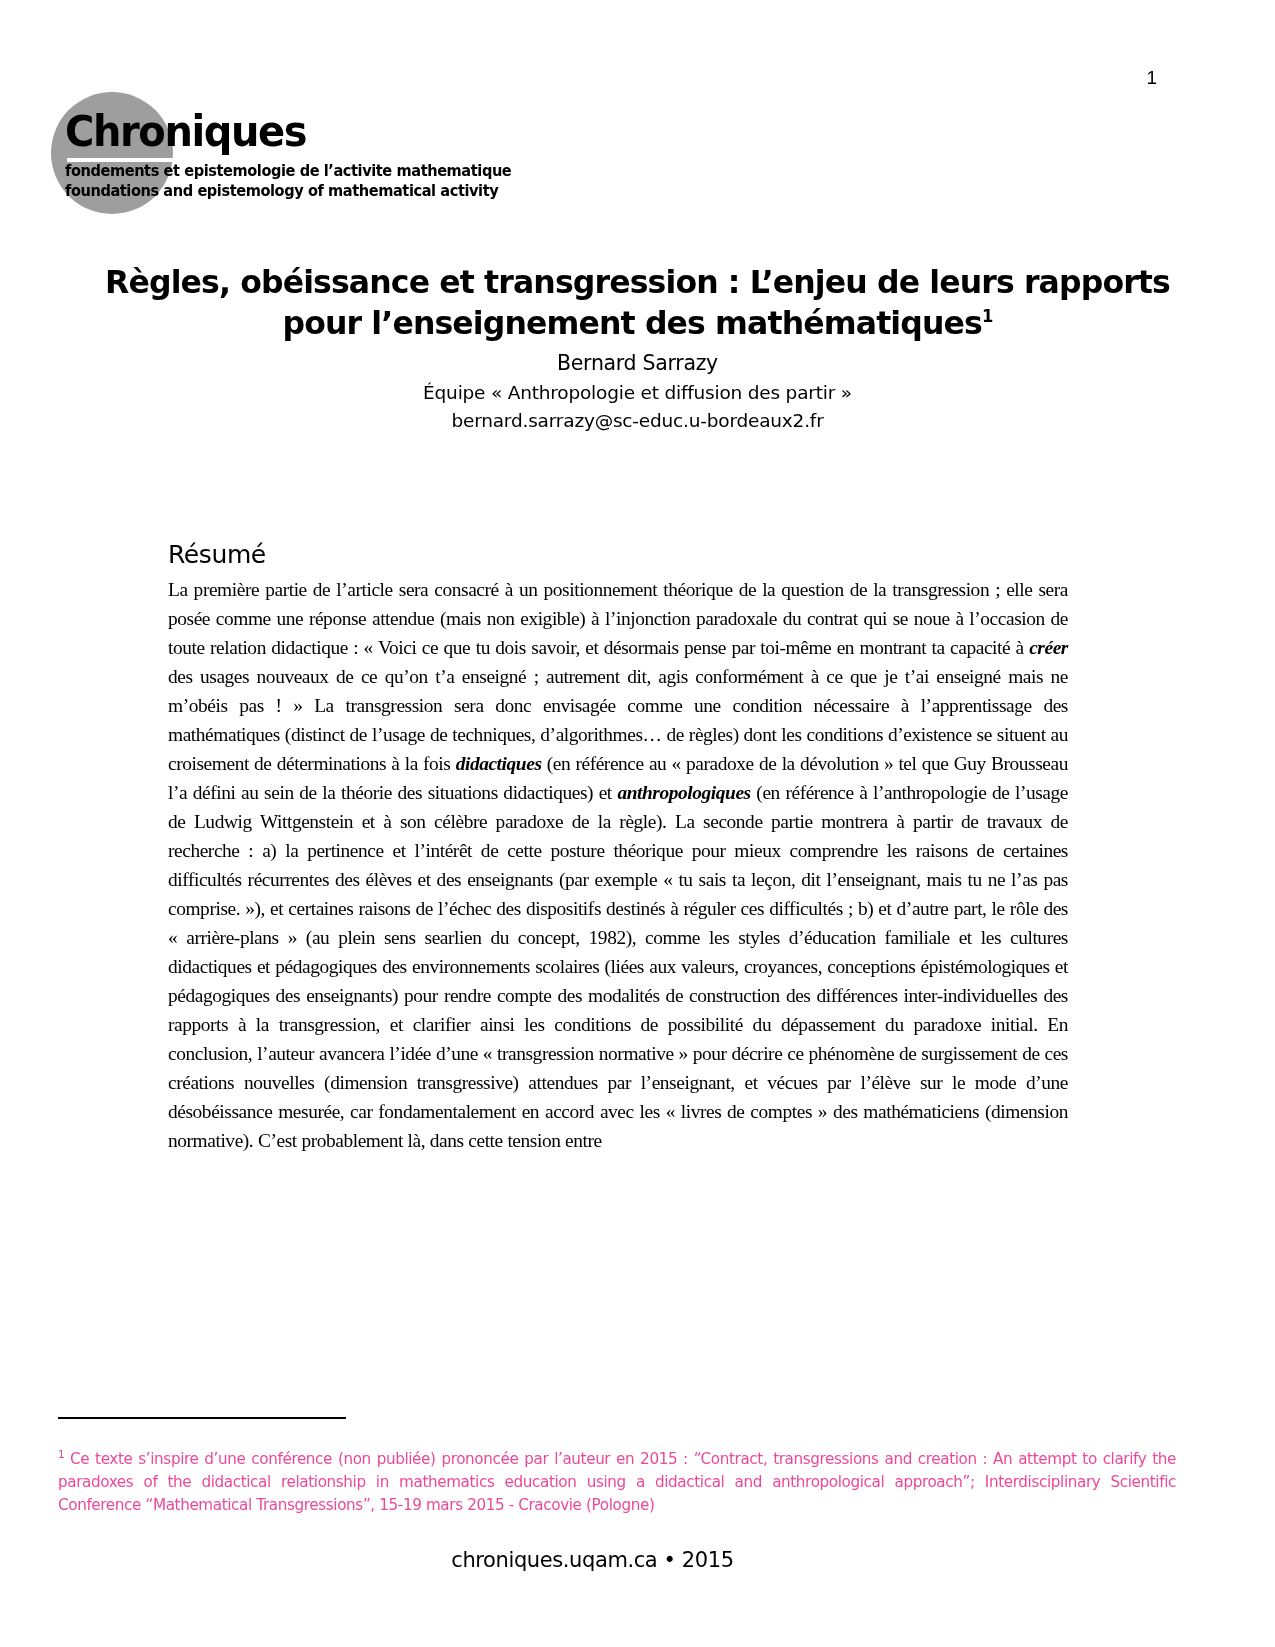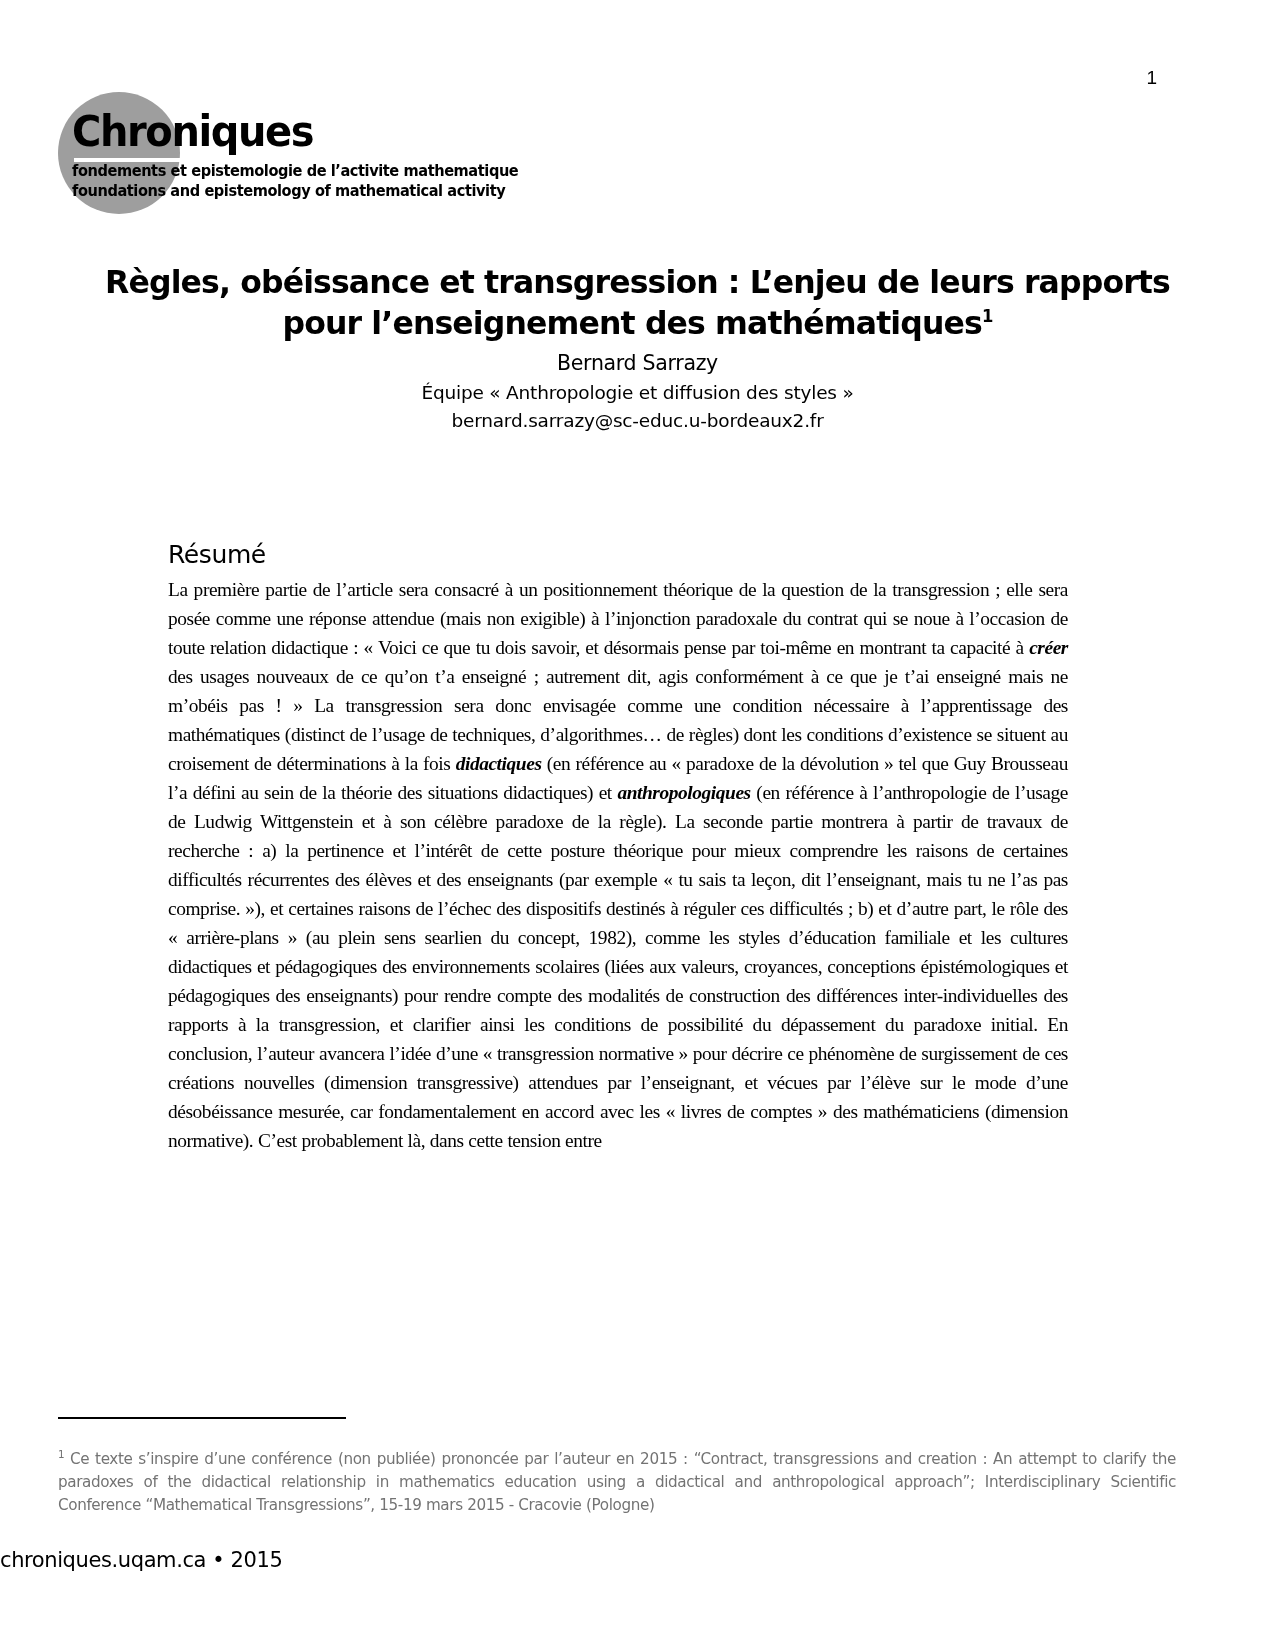--- a/index.html
+++ b/index.html
@@ -27,21 +27,21 @@
     right: 118px;
     font-size: 19px;
     line-height: 1;
     color: #000;
   }
 
   
   .logo-block {
     position: absolute;
     top: 92px;
-    left: 58px;
+    left: 51px;
     width: 620px;
     height: 125px;
   }
   .logo-circle {
     position: absolute;
     left: 0px;
     top: 0px;
     width: 122px;
     height: 122px;
     border-radius: 50%;
@@ -169,35 +169,35 @@
   .footnote {
     position: absolute;
     left: 58px;
     top: 1448px;
     width: 1118px;
     font-family: "DejaVu Sans", sans-serif;
     font-size: 15.2px;
     line-height: 1.52;
     text-align: justify;
     letter-spacing: -0.38px;
-    color: #737373;
+    color: #ec4899;
   }
   .footnote sup {
     font-size: 0.68em;
     vertical-align: super;
     line-height: 0;
   }
 
   
   .page-footer {
     position: absolute;
     left: 0;
     top: 1548px;
     width: 1185px;
-    text-align: left;
+    text-align: center;
     font-family: "DejaVu Sans", sans-serif;
     font-size: 21px;
     letter-spacing: -0.4px;
     color: #000;
   }
 </style>
 </head>
 <body>
 
 <div class="page">
@@ -213,21 +213,21 @@
   </div>
 
   <h1 class="title">
     <span>Règles, obéissance et transgression : L’enjeu de leurs rapports</span>
     <br>
     <span>pour l’enseignement des mathématiques</span><sup>1</sup>
   </h1>
 
   <div class="author-block">
     <div class="author-name">Bernard Sarrazy</div>
-    <div class="author-line">Équipe « Anthropologie et diffusion des styles »</div>
+    <div class="author-line">Équipe « Anthropologie et diffusion des partir »</div>
     <div class="author-line">bernard.sarrazy@sc-educ.u-bordeaux2.fr</div>
   </div>
 
   <div class="abstract">
     <div class="abstract-heading">Résumé</div>
     <p class="abstract-body">La première partie de l’article sera consacré à un positionnement théorique de la question de la transgression ; elle sera posée comme une réponse attendue (mais non exigible) à l’injonction paradoxale du contrat qui se noue à l’occasion de toute relation didactique : « Voici ce que tu dois savoir, et désormais pense par toi-même en montrant ta capacité à <b>créer</b> des usages nouveaux de ce qu’on t’a enseigné ; autrement dit, agis conformément à ce que je t’ai enseigné mais ne m’obéis pas ! » La transgression sera donc envisagée comme une condition nécessaire à l’apprentissage des mathématiques (distinct de l’usage de techniques, d’algorithmes… de règles) dont les conditions d’existence se situent au croisement de déterminations à la fois <b>didactiques</b> (en référence au « paradoxe de la dévolution » tel que Guy Brousseau l’a défini au sein de la théorie des situations didactiques) et <b>anthropologiques</b> (en référence à l’anthropologie de l’usage de Ludwig Wittgenstein et à son célèbre paradoxe de la règle). La seconde partie montrera à partir de travaux de recherche : a) la pertinence et l’intérêt de cette posture théorique pour mieux comprendre les raisons de certaines difficultés récurrentes des élèves et des enseignants (par exemple « tu sais ta leçon, dit l’enseignant, mais tu ne l’as pas comprise. »), et certaines raisons de l’échec des dispositifs destinés à réguler ces difficultés ; b) et d’autre part, le rôle des « arrière-plans » (au plein sens searlien du concept, 1982), comme les styles d’éducation familiale et les cultures didactiques et pédagogiques des environnements scolaires (liées aux valeurs, croyances, conceptions épistémologiques et pédagogiques des enseignants) pour rendre compte des modalités de construction des différences inter-individuelles des rapports à la transgression, et clarifier ainsi les conditions de possibilité du dépassement du paradoxe initial. En conclusion, l’auteur avancera l’idée d’une « transgression normative » pour décrire ce phénomène de surgissement de ces créations nouvelles (dimension transgressive) attendues par l’enseignant, et vécues par l’élève sur le mode d’une désobéissance mesurée, car fondamentalement en accord avec les « livres de comptes » des mathématiciens (dimension normative). C’est probablement là, dans cette tension entre</p>
   </div>
 
   <div class="footnote-rule"></div>
   <div class="footnote"><sup>1</sup><span> Ce texte s’inspire d’une conférence (non publiée) prononcée par l’auteur en 2015 : “Contract, transgressions and creation : An attempt to clarify the paradoxes of the didactical relationship in mathematics education using a didactical and anthropological approach”; Interdisciplinary Scientific Conference “Mathematical Transgressions”, 15-19 mars 2015 - Cracovie (Pologne)</span></div>

